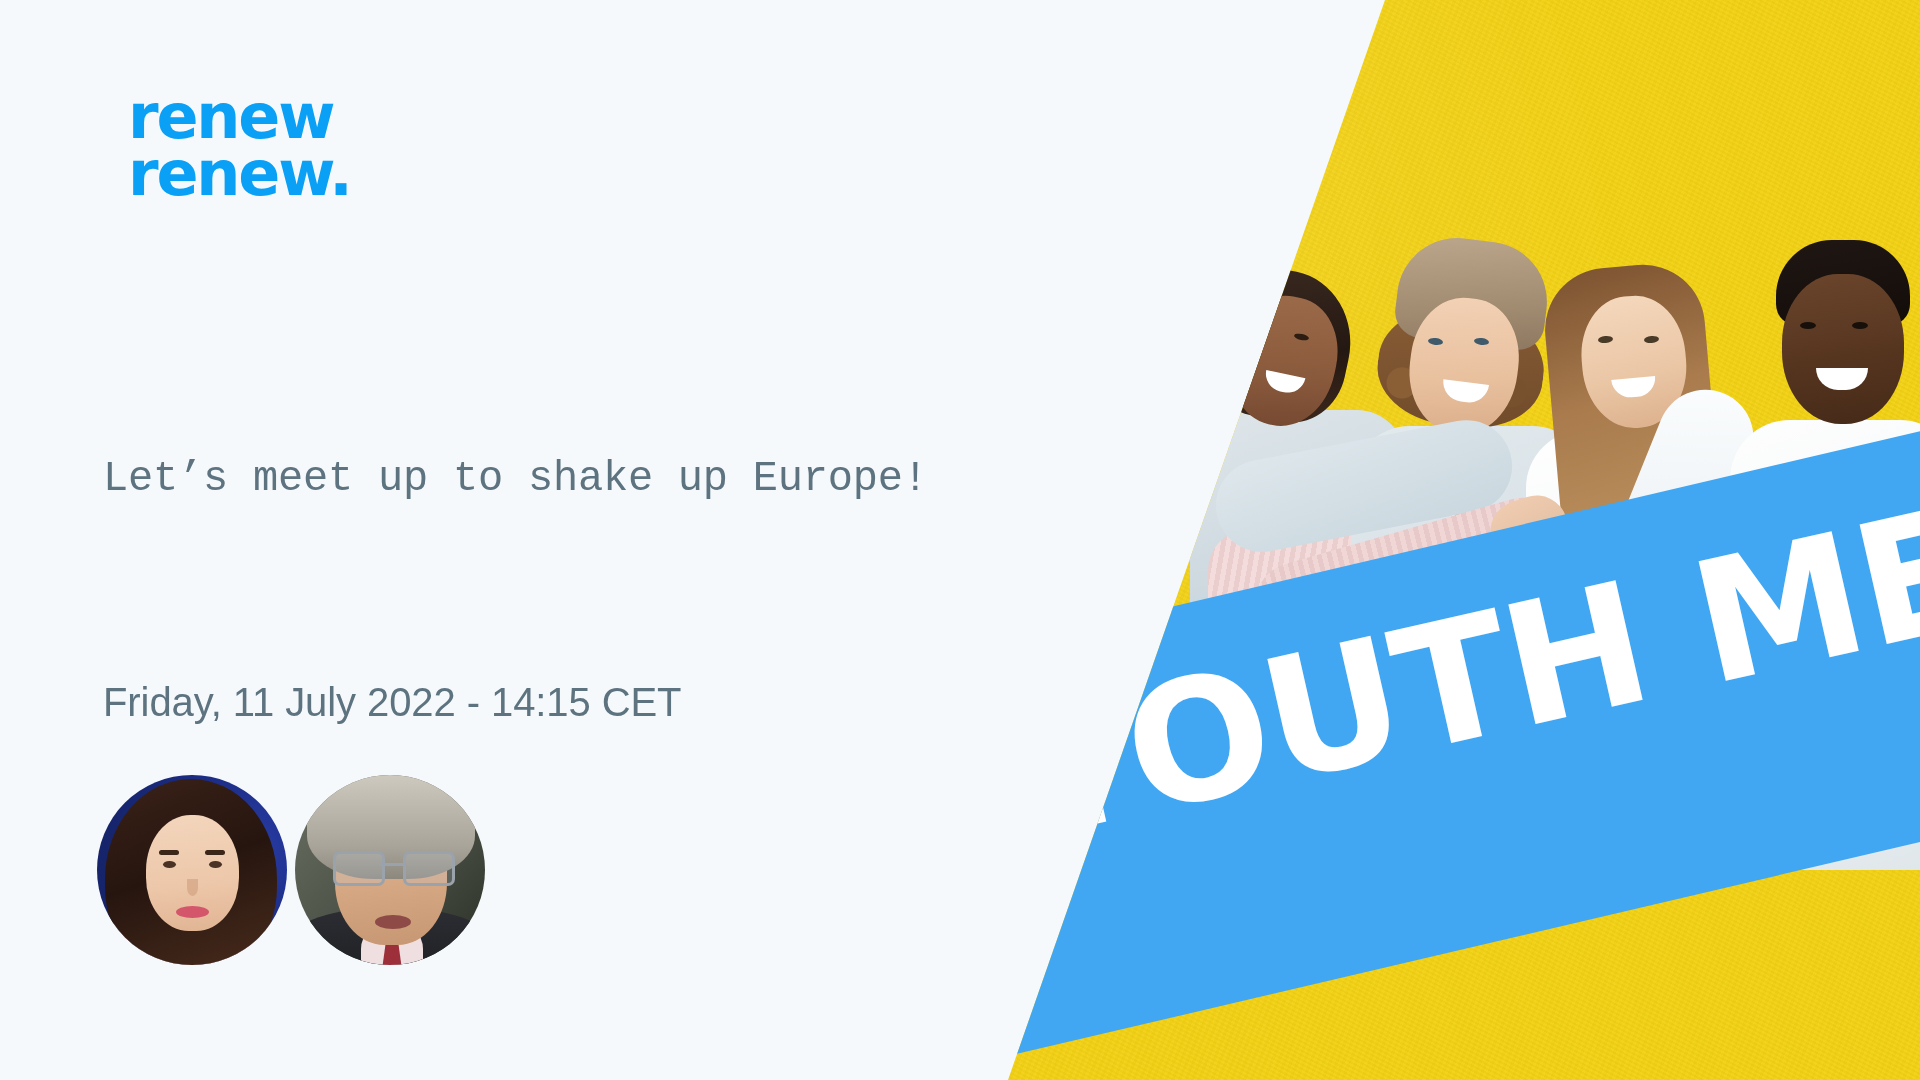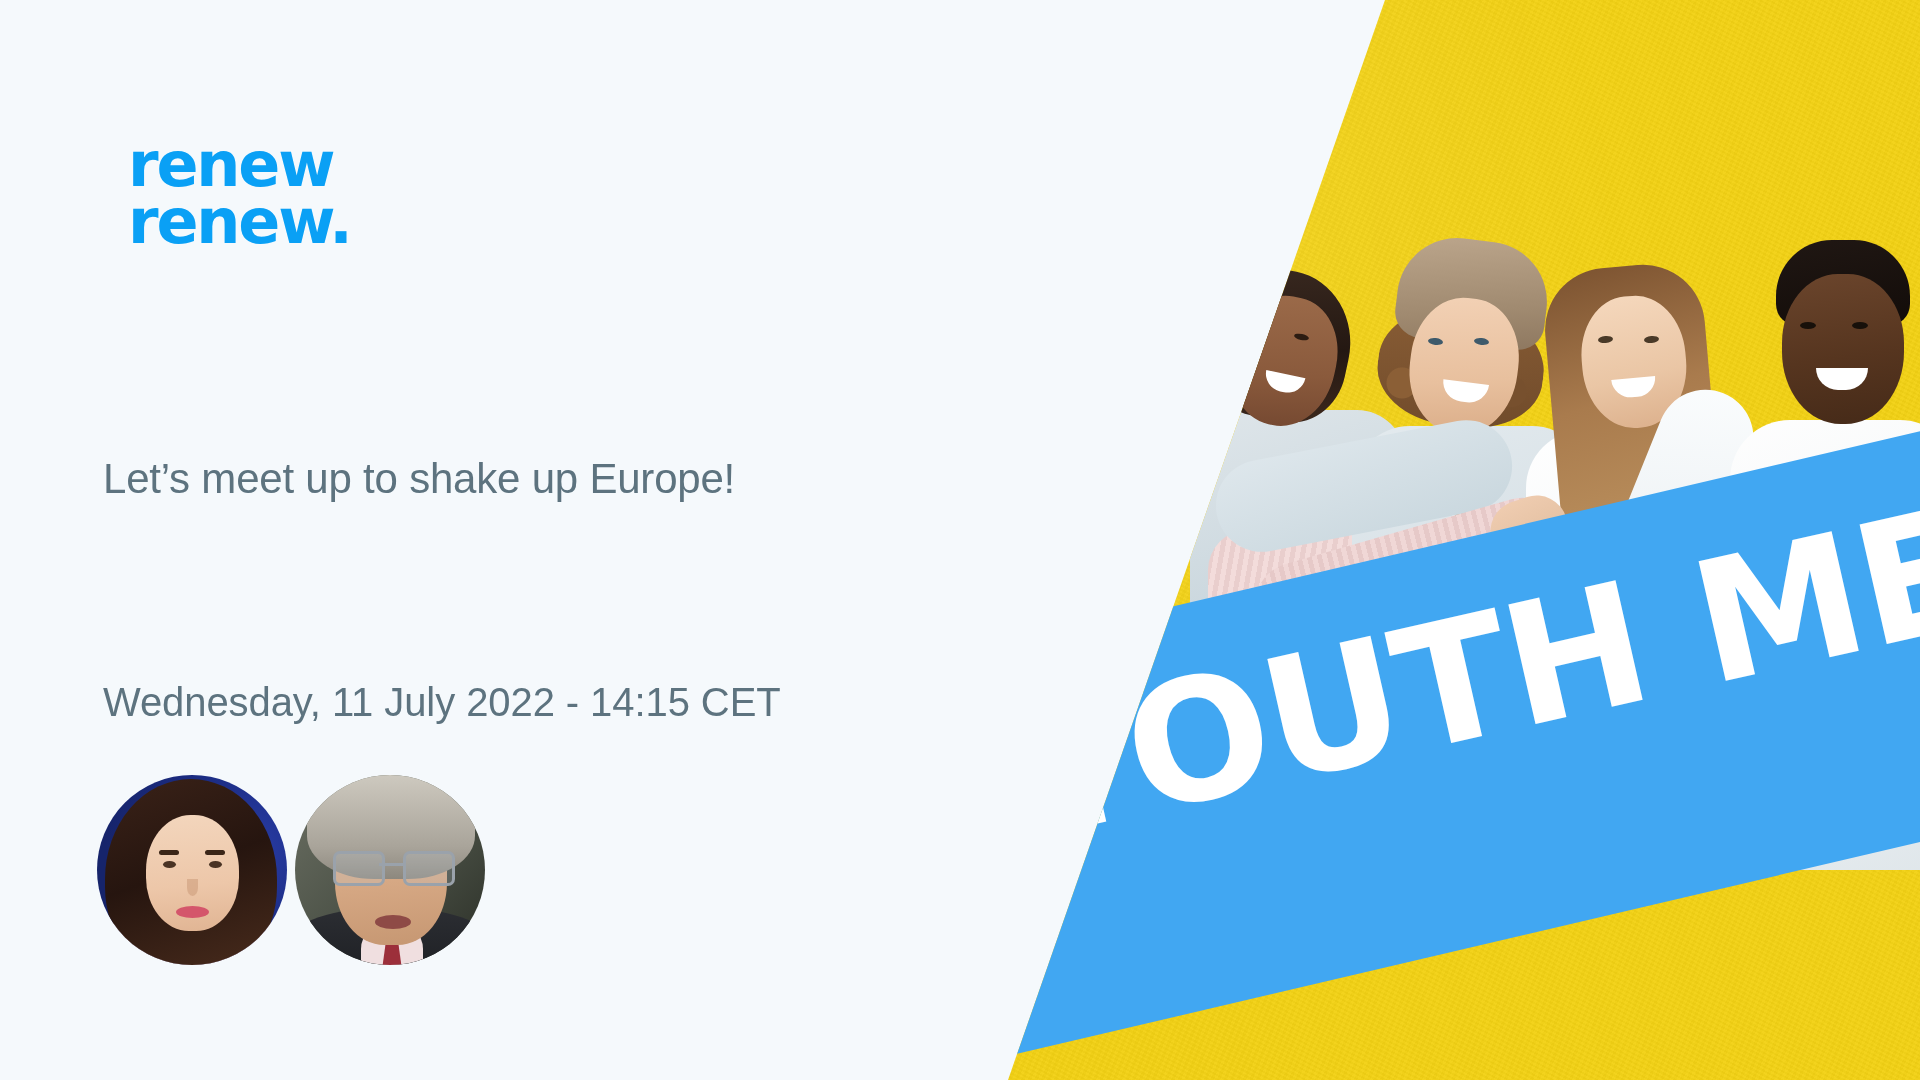--- a/index.html
+++ b/index.html
@@ -32,21 +32,20 @@
   .logo {
     position: absolute;
     left: 128px;
     top: 88px;
     line-height: 0.92;
     letter-spacing: -0.035em;
     font-weight: 700;
     font-size: 62px;
     color: #0aa0f5;
     font-family: "DejaVu Sans", sans-serif;
-    margin-top: 48px;
   }
   .logo-line1 { display: block; }
   .logo-line2 { display: block; }
 
   .headline {
     position: absolute;
     left: 103px;
     top: 355px;
     font-size: 63px;
     font-weight: 700;
@@ -58,21 +57,21 @@
 
   .subhead {
     position: absolute;
     left: 103px;
     top: 455px;
     font-size: 42px;
     font-weight: 400;
     color: #5d737f;
     letter-spacing: -0.005em;
     white-space: nowrap;
-    font-family: Liberation Sans, sans-serif;
+    font-family: Liberation Mono, monospace;
   }
 
   .datetime {
     position: absolute;
     left: 103px;
     top: 680px;
     font-size: 40px;
     font-weight: 400;
     color: #5d737f;
     letter-spacing: -0.002em;
@@ -613,21 +612,21 @@
   <div class="left-panel">
 
     <div class="logo">
       <span class="logo-line1">renew</span>
       <span class="logo-line2">renew.</span>
     </div>
 
 
     <div class="subhead">Let’s meet up to shake up Europe!</div>
 
-    <div class="datetime">Wednesday, 11 July 2022 - 14:15 CET</div>
+    <div class="datetime">Friday, 11 July 2022 - 14:15 CET</div>
 
     <div class="speakers">
 
       <div class="avatar">
         <div class="av1-bg"></div>
         <div class="av1-star"></div>
         <div class="av1-star2"></div>
         <div class="av1-shoulders"></div>
         <div class="av1-hair"></div>
         <div class="av1-face"></div>

